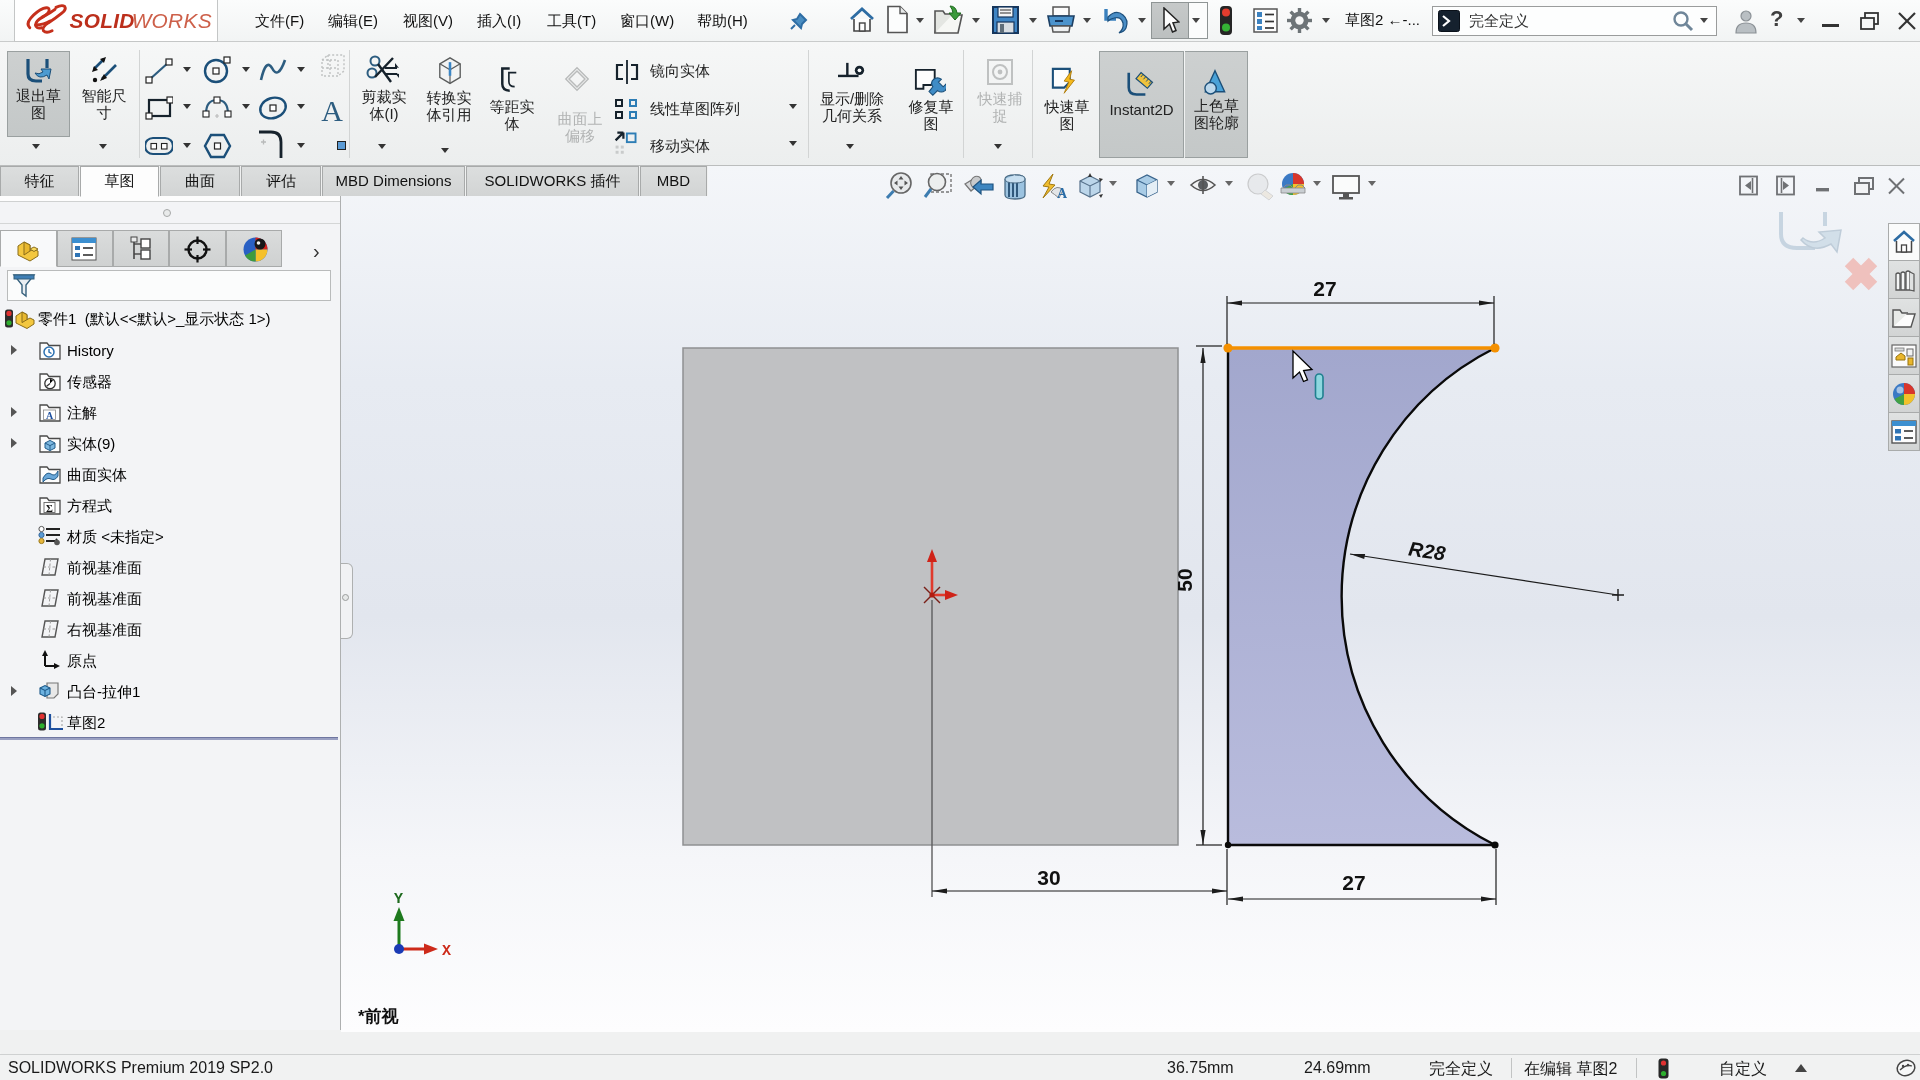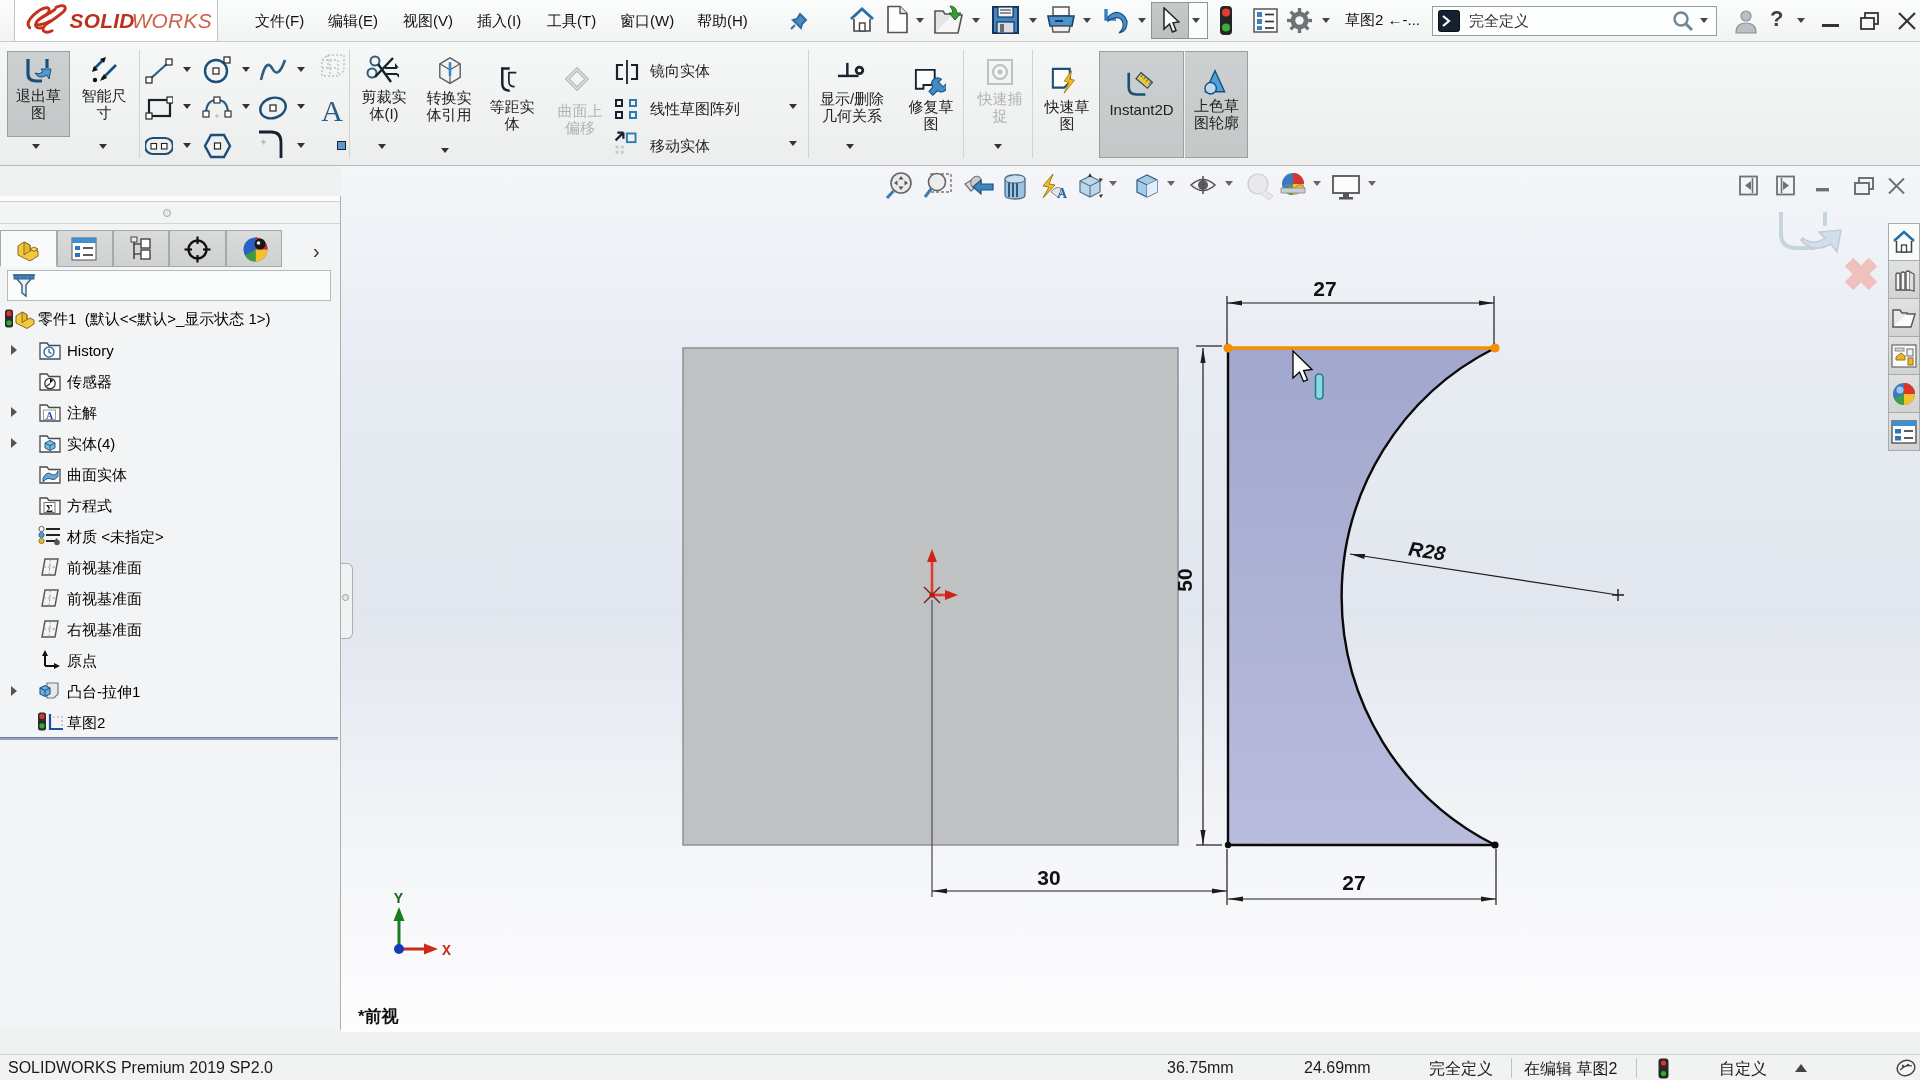--- a/index.html
+++ b/index.html
@@ -302,21 +302,21 @@
       <path d="M22 8 L13 8 L13 19 Q13 25 20 25" fill="none" stroke="#16222c" stroke-width="2"></path>
     </svg>
     <div class="rlabel" style="left:482px; top:56px; width:60px;">等距实<br>体</div>
 
     <svg class="abs" style="left:561px; top:22px;" width="32" height="30" viewBox="0 0 40 36">
       <g fill="none" stroke="#b9bbbb" stroke-width="1.8">
         <path d="M6 18 L20 4 L34 18 L20 32 Z"></path>
         <path d="M10 18 L20 8 L30 18 L20 28 Z"></path>
       </g>
     </svg>
-    <div class="rlabel" style="left:550px; top:60px; width:60px; color:#b2b4b4;">曲面上<br>偏移</div>
+    <div class="rlabel" style="left:550px; top:68px; width:60px; color:#b2b4b4;">曲面上<br>偏移</div>
     <div class="rsep" style="left:808px;"></div>
 
     <svg class="abs" style="left:614px; top:60px;" width="0" height="0"></svg>
     <svg class="abs" style="left:613px; top:17px;" width="28" height="26" viewBox="0 0 28 26">
       <line x1="14" y1="1" x2="14" y2="25" stroke="#16222c" stroke-width="1.8"></line>
       <path d="M10 6 L4 6 L4 20 L10 20 M18 6 L24 6 L24 20 L18 20" fill="none" stroke="#16222c" stroke-width="2.2"></path>
     </svg>
     <div class="rlabel" style="left:650px; top:20px; width:80px; text-align:left;">镜向实体</div>
     <svg class="abs" style="left:613px; top:54px;" width="28" height="26" viewBox="0 0 28 26">
       <g fill="none" stroke="#16222c" stroke-width="2">
@@ -383,20 +383,29 @@
     <div class="rlabel" style="left:1099px; top:59px; width:85px;">Instant2D</div>
 
     <div class="pressedbtn" style="left:1185px; top:9px; width:63px; height:107px; border-left:none;"></div>
     <svg class="abs" style="left:1201px; top:27px;" width="28" height="28" viewBox="0 0 32 32">
       <path d="M16 2 L27 26 L5 26 Z" fill="#4aa2d8" stroke="#1b4f79" stroke-width="1.6"></path>
       <circle cx="11" cy="22" r="6.5" fill="#bcd8ec" stroke="#1b4f79" stroke-width="1.6"></circle>
     </svg>
     <div class="rlabel" style="left:1186px; top:55px; width:61px;">上色草<br>图轮廓</div>
   </div>
 
+  <div id="tabrow">
+    <div class="ctab" style="left:0; width:79px;">特征</div>
+    <div class="ctab active" style="left:80px; width:79px;">草图</div>
+    <div class="ctab" style="left:160px; width:80px;">曲面</div>
+    <div class="ctab" style="left:241px; width:80px;">评估</div>
+    <div class="ctab" style="left:322px; width:143px;">MBD Dimensions</div>
+    <div class="ctab" style="left:466px; width:173px;">SOLIDWORKS 插件</div>
+    <div class="ctab" style="left:640px; width:67px;">MBD</div>
+  </div>
 
   <div id="canvas">
   <svg width="1579" height="866" viewBox="0 0 1579 866">
     <defs>
       <linearGradient id="bgGrad" x1="0" y1="0" x2="0" y2="1">
         <stop offset="0" stop-color="#f4f6f9"></stop>
         <stop offset="0.25" stop-color="#e7ebf2"></stop>
         <stop offset="0.52" stop-color="#e2e6ee"></stop>
         <stop offset="0.80" stop-color="#f5f6f9"></stop>
         <stop offset="1" stop-color="#fdfdfe"></stop>
@@ -704,21 +713,21 @@
     <div class="treerow" style="top:236px;">
       <div class="tarrow" style="left:11px; top:6px;"></div>
       <svg class="abs" style="left:39px; top:1px;" width="22" height="20" viewBox="0 0 22 20">
           <path d="M1 3 L8 3 L10 5.5 L21 5.5 L21 19 L1 19 Z" fill="#fdfdfd" stroke="#4a4a4a" stroke-width="1.3"></path>
           <g stroke="#245e8c" stroke-width="1">
             <path d="M6 10 l5 -2.6 l5 2.6 l0 5 l-5 2.6 l-5 -2.6 Z" fill="#7db8e0"></path>
             <path d="M6 10 l5 2.6 l5 -2.6" fill="none"></path>
             <path d="M11 12.6 l0 5" fill="none"></path>
           </g>
         </svg>
-      <span class="abs" style="left:67px; top:3px;">实体(4)</span>
+      <span class="abs" style="left:67px; top:3px;">实体(9)</span>
     </div>
     <div class="treerow" style="top:267px;">
       <svg class="abs" style="left:39px; top:1px;" width="22" height="20" viewBox="0 0 22 20">
           <path d="M1 3 L8 3 L10 5.5 L21 5.5 L21 19 L1 19 Z" fill="#fdfdfd" stroke="#4a4a4a" stroke-width="1.3"></path>
           <path d="M4 14 q4 -7 8 -4 q4 3 7 -3 l0 5 q-3 5 -7 3 q-4 -2 -8 3 Z" fill="#6aa7d8" stroke="#245e8c" stroke-width="1"></path>
         </svg>
       <span class="abs" style="left:67px; top:3px;">曲面实体</span>
     </div>
     <div class="treerow" style="top:298px;">
       <svg class="abs" style="left:39px; top:1px;" width="22" height="20" viewBox="0 0 22 20">

